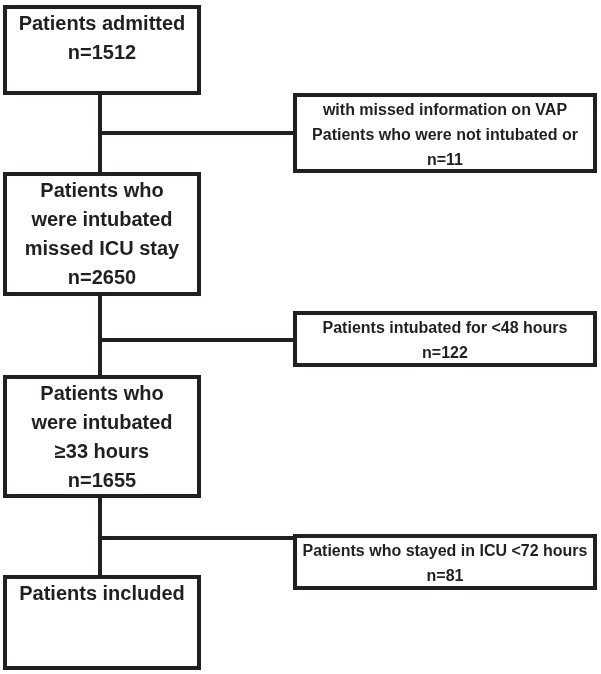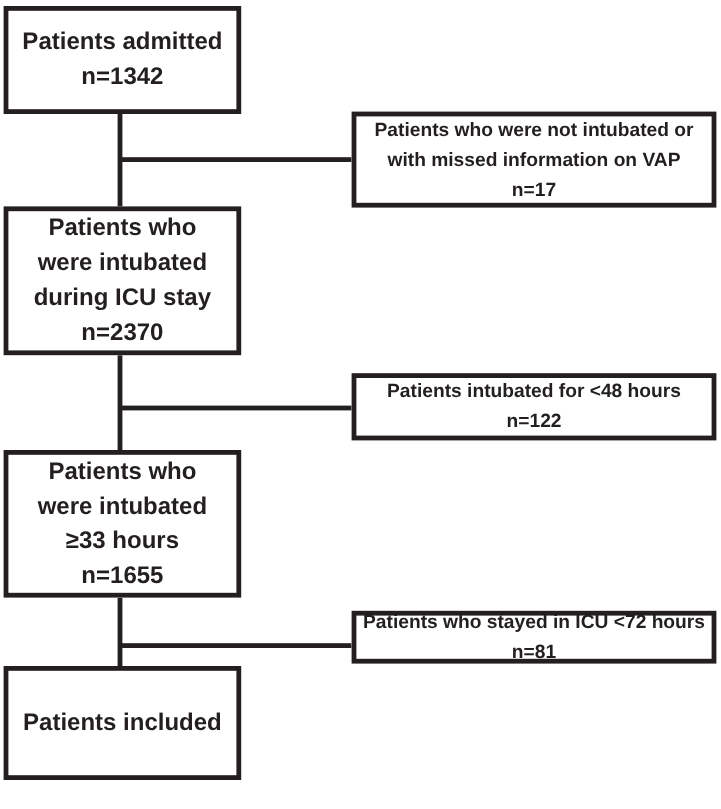--- a/index.html
+++ b/index.html
@@ -15,44 +15,43 @@
     font-family: "Liberation Sans", "DejaVu Sans", sans-serif;
     color: #231f20;
   }
   .box {
     position: absolute;
     box-sizing: border-box;
     border: 4px solid #231f20;
     background: #ffffff;
     display: flex;
     flex-direction: column;
-    justify-content: center;
     align-items: center;
     text-align: center;
     font-weight: 600;
   }
   .main-box {
     left: 3px;
     width: 198px;
     font-size: 20px;
     line-height: 29px;
   }
   .excl-box {
     left: 293px;
     width: 304px;
     font-size: 16px;
     line-height: 25px;
   }
   #box-admitted      { top: 5px;   height: 90px;  }
   #box-intubated     { top: 172px; height: 124px; }
   #box-intubated48   { top: 375px; height: 123px; }
-  #box-final         { top: 555px; height: 95px;  }
+  #box-final         { top: 575px; height: 95px;  }
   #excl-not-intubated { top: 93px;  height: 80px; }
   #excl-under48       { top: 311px; height: 56px; }
-  #excl-under72       { top: 509px; height: 44px; }
+  #excl-under72       { top: 534px; height: 56px; }
   .line {
     position: absolute;
     background: #231f20;
   }
   .vline { left: 98px; width: 4px; }
   #v1 { top: 95px;  height: 78px; }
   #v2 { top: 296px; height: 80px; }
   #v3 { top: 498px; height: 78px; }
   .hline { left: 100px; width: 193px; height: 4px; }
   #h1 { top: 131px; }
@@ -67,45 +66,45 @@
 
   <div class="line vline" id="v1"></div>
   <div class="line hline" id="h1"></div>
   <div class="line vline" id="v2"></div>
   <div class="line hline" id="h2"></div>
   <div class="line vline" id="v3"></div>
   <div class="line hline" id="h3"></div>
 
   <div class="box main-box" id="box-admitted">
     <div class="txt-line">Patients admitted</div>
-    <div class="txt-line">n=1342</div>
+    <div class="txt-line">n=1512</div>
   </div>
 
   <div class="box main-box" id="box-intubated">
     <div class="txt-line">Patients who</div>
     <div class="txt-line">were intubated</div>
-    <div class="txt-line">during ICU stay</div>
-    <div class="txt-line">n=2370</div>
+    <div class="txt-line">missed ICU stay</div>
+    <div class="txt-line">n=2650</div>
   </div>
 
   <div class="box main-box" id="box-intubated48">
     <div class="txt-line">Patients who</div>
     <div class="txt-line">were intubated</div>
     <div class="txt-line">≥33 hours</div>
     <div class="txt-line">n=1655</div>
   </div>
 
   <div class="box main-box" id="box-final">
     <div class="txt-line">Patients included</div>
   </div>
 
   <div class="box excl-box" id="excl-not-intubated">
+    <div class="txt-line">with missed information on VAP</div>
     <div class="txt-line">Patients who were not intubated or</div>
-    <div class="txt-line">with missed information on VAP</div>
-    <div class="txt-line">n=17</div>
+    <div class="txt-line">n=11</div>
   </div>
 
   <div class="box excl-box" id="excl-under48">
     <div class="txt-line">Patients intubated for &lt;48 hours</div>
     <div class="txt-line">n=122</div>
   </div>
 
   <div class="box excl-box" id="excl-under72">
     <div class="txt-line">Patients who stayed in ICU &lt;72 hours</div>
     <div class="txt-line">n=81</div>

